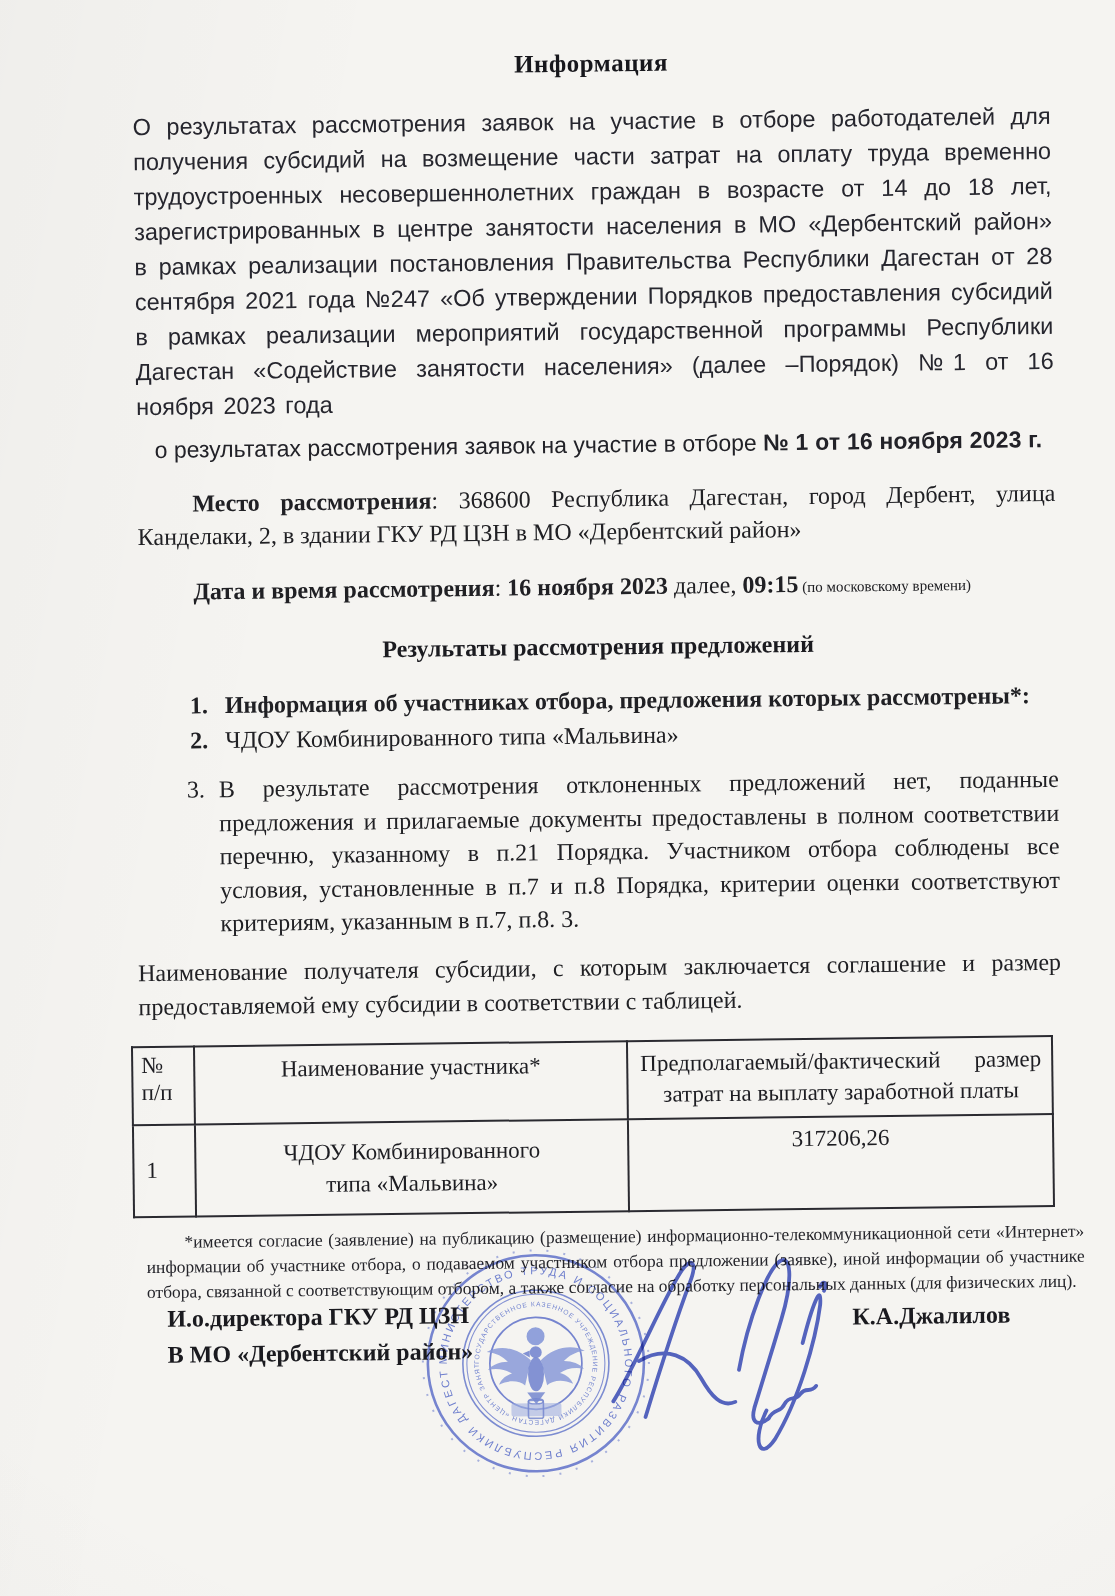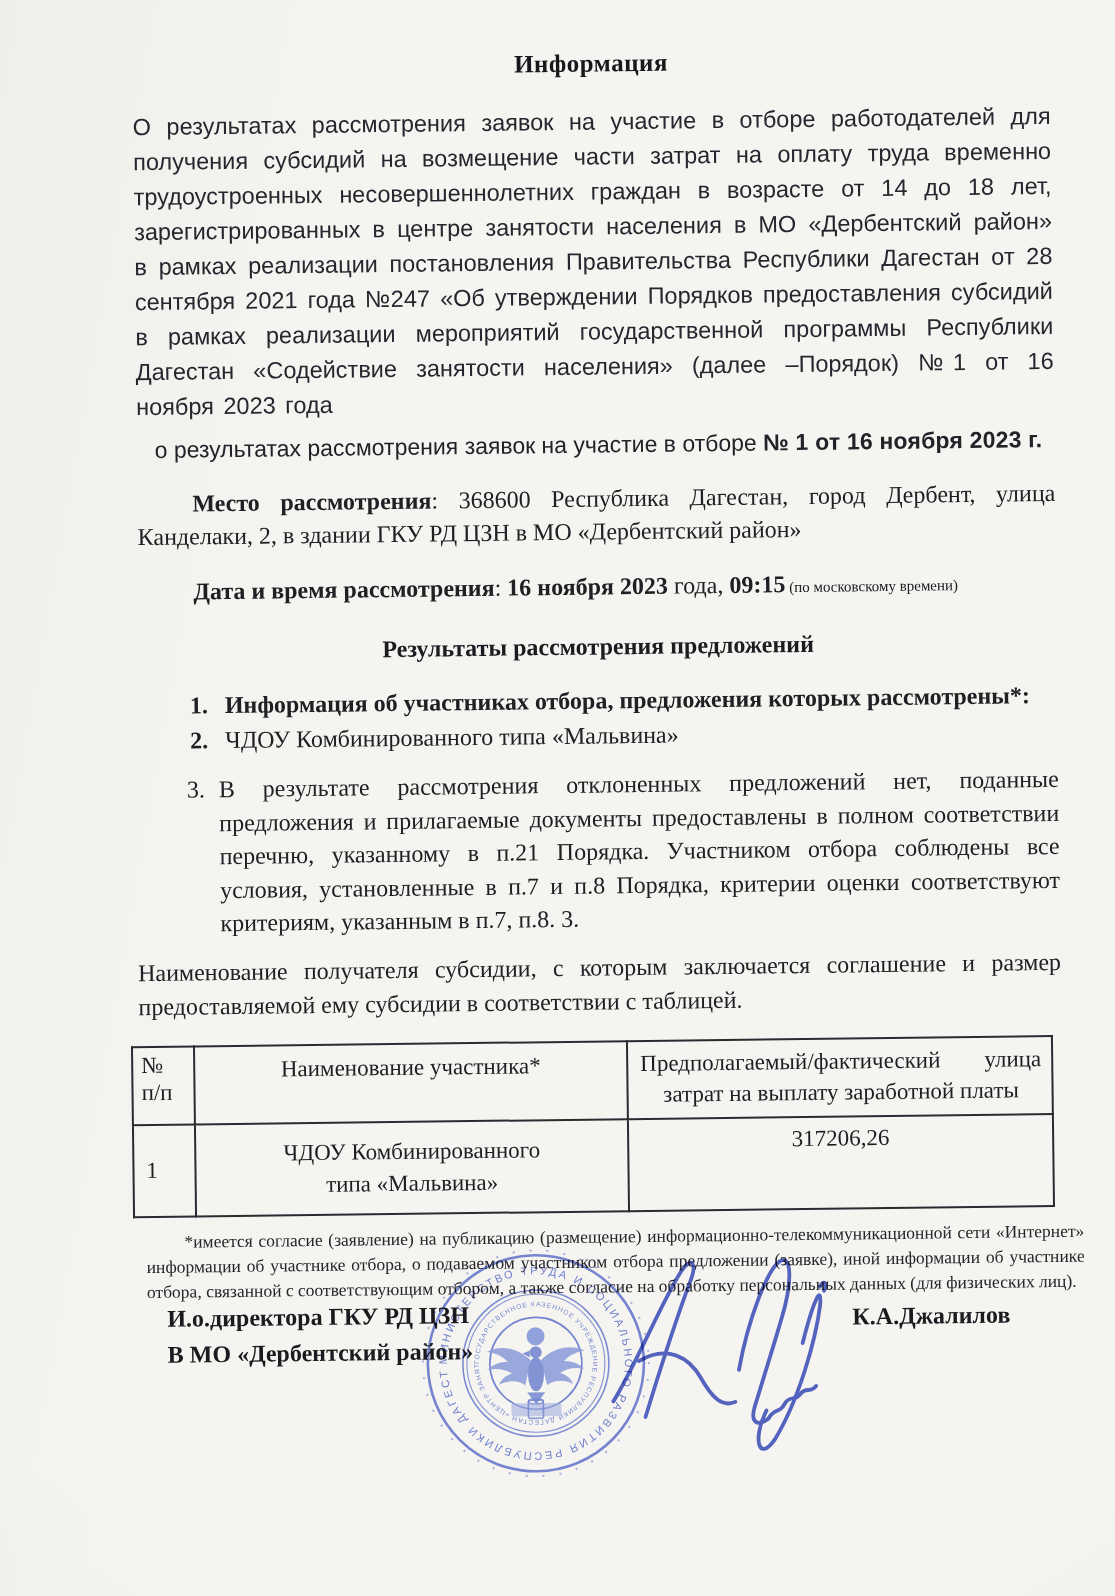--- a/index.html
+++ b/index.html
@@ -88,21 +88,21 @@
   <div class="content">
 
     <h1 class="doc-title">Информация</h1>
 
     <p class="intro sans">О результатах рассмотрения заявок на участие в отборе работодателей для получения субсидий на возмещение части затрат на оплату труда временно трудоустроенных несовершеннолетних граждан в возрасте от 14 до 18 лет, зарегистрированных в центре занятости населения в МО «Дербентский район» в рамках реализации постановления Правительства Республики Дагестан от 28 сентября 2021 года №247 «Об утверждении Порядков предоставления субсидий в рамках реализации мероприятий государственной программы Республики Дагестан «Содействие занятости населения» (далее –Порядок) №1 от 16 ноября 2023 года</p>
 
     <p class="subtitle sans"><span>о  результатах рассмотрения заявок на участие в отборе </span><b>№ 1 от 16  ноября 2023 г.</b></p>
 
     <p class="place"><b>Место рассмотрения</b><span>: 368600 Республика Дагестан, город Дербент, улица Канделаки, 2, в здании ГКУ РД ЦЗН в МО «Дербентский район»</span></p>
 
-    <p class="datetime"><b>Дата и время рассмотрения</b><span>: </span><b>16 ноября 2023</b><span> года, </span><b>09:15</b><span class="small-note"> (по московскому времени)</span></p>
+    <p class="datetime"><b>Дата и время рассмотрения</b><span>: </span><b>16 ноября 2023</b><span> далее, </span><b>09:15</b><span class="small-note"> (по московскому времени)</span></p>
 
     <h2 class="results">Результаты рассмотрения предложений</h2>
 
     <ol class="items">
       <li class="li1"><span class="num">1.</span><span>Информация об участниках отбора, предложения которых рассмотрены*:</span></li>
       <li class="li2"><span class="num" style="font-weight:bold;">2.</span><span>ЧДОУ  Комбинированного типа «Мальвина»</span></li>
       <li class="li3"><span class="num">3.</span><span>В результате рассмотрения отклоненных предложений нет, поданные предложения и прилагаемые документы предоставлены в полном соответствии перечню, указанному в п.21 Порядка. Участником отбора соблюдены все условия, установленные в п.7 и п.8 Порядка, критерии оценки соответствуют критериям, указанным в п.7, п.8. 3.</span></li>
     </ol>
 
     <p class="recipient">Наименование получателя субсидии, с которым заключается соглашение и размер предоставляемой ему субсидии в соответствии с таблицей.</p>
@@ -114,21 +114,21 @@
           <col style="width:425px">
         </colgroup>
       <tbody>
           <tr>
         <th class="h-num">№
 п/п</th>
         <th class="h-name">Наименование участника*</th>
         <th class="h-size">
           <span class="l1">
                 <span>Предполагаемый/фактический</span>
-                <span>улица</span>
+                <span>размер</span>
               </span>
           <span class="l2">затрат на выплату заработной платы</span>
         </th>
       </tr>
       <tr>
         <td class="c-num">1</td>
         <td class="c-name"><span>ЧДОУ  Комбинированного типа «Мальвина»</span></td>
         <td class="c-amt">317206,26</td>
       </tr>
     </tbody>

